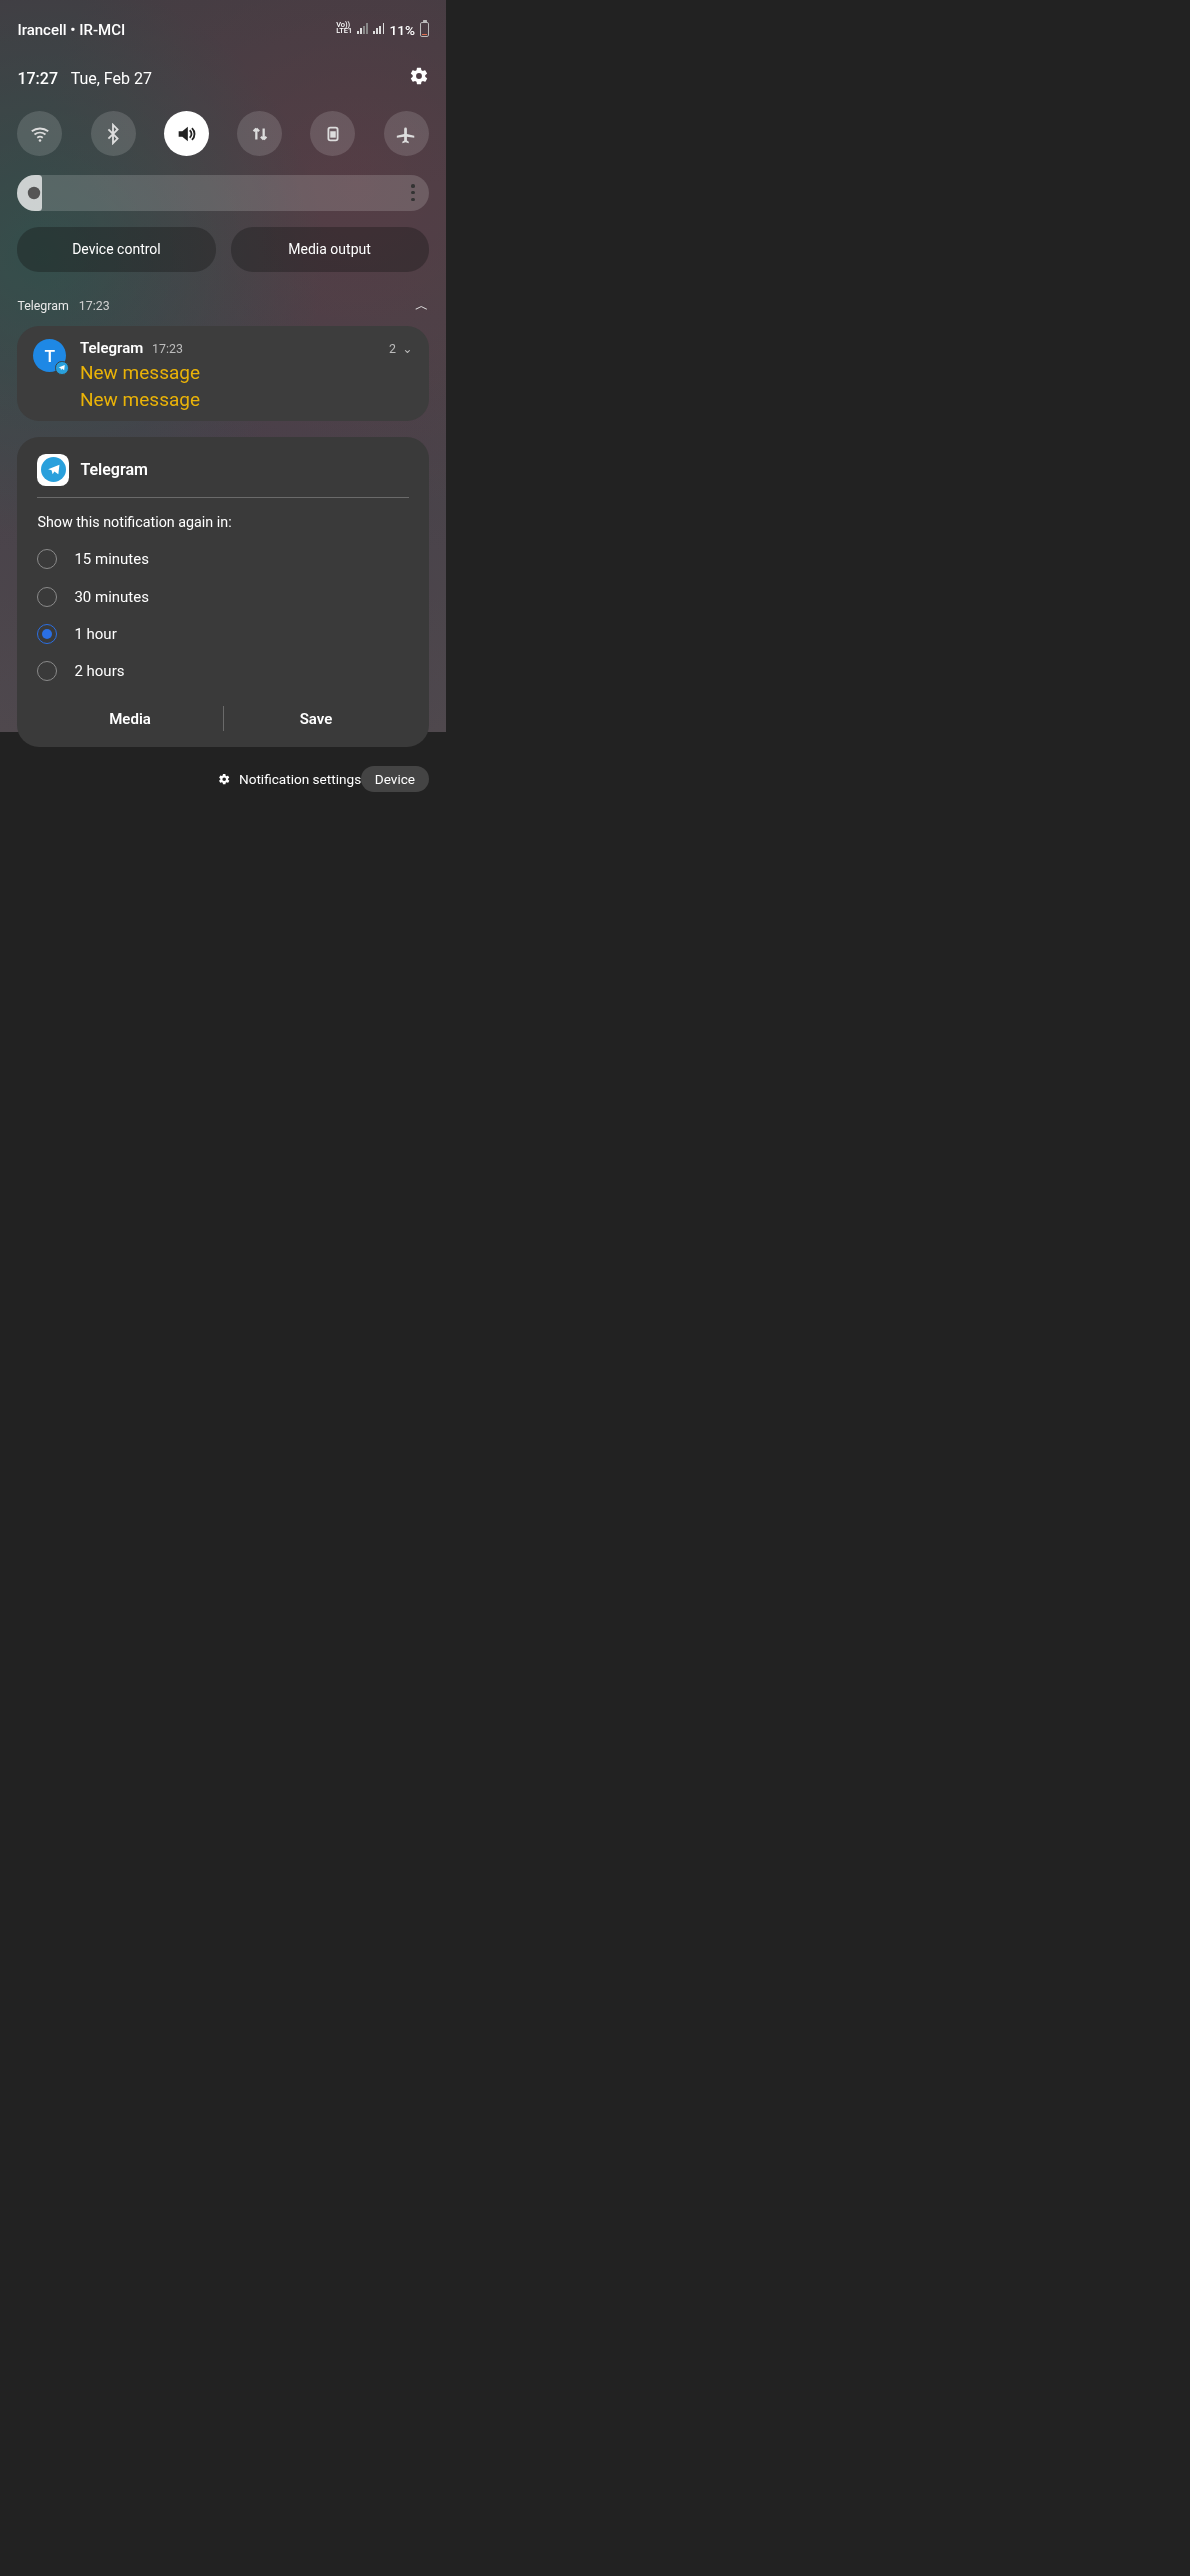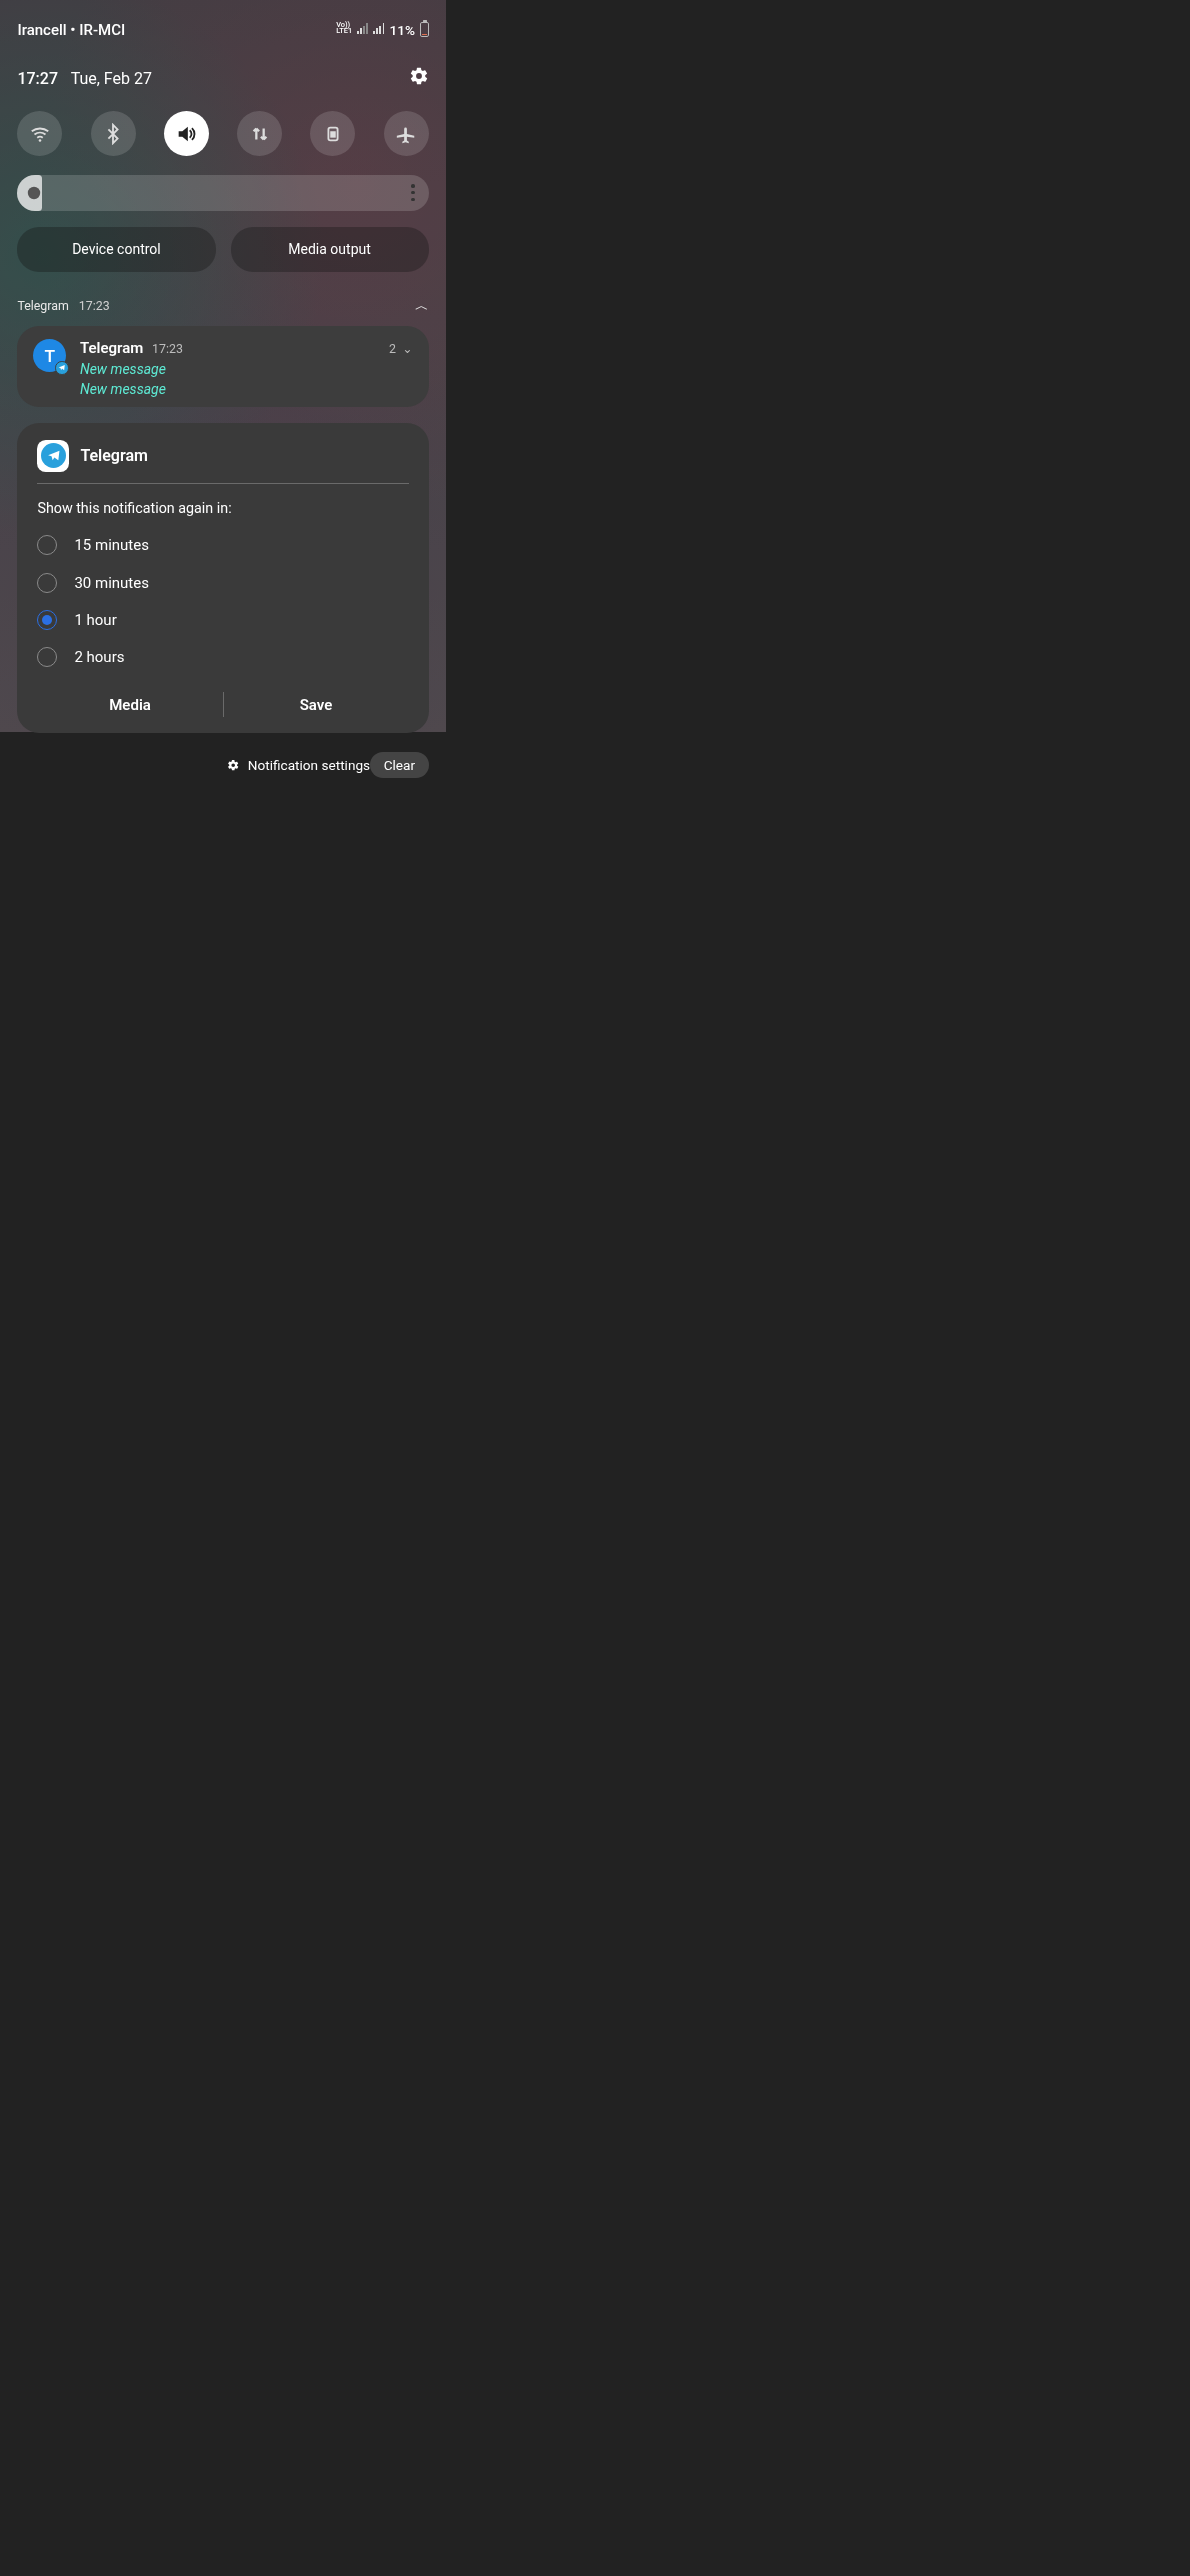--- a/index.html
+++ b/index.html
@@ -109,21 +109,21 @@
   .avatar .badge {
     position:absolute; right:-2.5px; bottom:-2.5px; width:13.6px;height:13.6px;
     border-radius:50%; background:#29a0dc; border:1.2px solid #3d3d3d;
     display:flex;align-items:center;justify-content:center;
   }
   .notif-body { flex:1; }
   .nt-line1 { display:flex; align-items:baseline; gap:8.7px;}
   .nt-title { font-size:15px; font-weight:600; }
   .nt-time { font-size:12.4px; color:#bdbdbd; }
   .nt-right { display:flex; align-items:center; gap:6.2px; color:#bdbdbd; font-size:12.4px;}
-  .nt-msg { font-size:14px; color:#5eead4; margin-top:3.7px;font-style:italic; }
+  .nt-msg { font-size:19px; color:#eab308; margin-top:3.7px; }
 
   
   .snooze {
     margin-top:16px; background:#3a3a3a; border-radius:22px;
     padding:17.4px 20px 11px;
   }
   .sn-hdr { display:flex; align-items:center; gap:11px; padding-bottom:12.4px; border-bottom:0.6px solid #6a6a6a; margin-left:0; margin-right:0;}
   .tg-icon {
     width:32px;height:32px;border-radius:8.7px;background:#fff;
     display:flex;align-items:center;justify-content:center;flex-shrink:0;
@@ -325,18 +325,18 @@
       </div>
     </div>
 
     <div class="footer">
       <div class="ns">
         <svg viewBox="0 0 24 24" fill="#fff">
           <path d="M19.4 13a7.5 7.5 0 0 0 .1-1 7.5 7.5 0 0 0-.1-1l2.1-1.6a.5.5 0 0 0 .1-.7l-2-3.4a.5.5 0 0 0-.6-.2l-2.5 1a7.3 7.3 0 0 0-1.7-1l-.4-2.6A.5.5 0 0 0 14 2h-4a.5.5 0 0 0-.5.4L9.1 5a7.3 7.3 0 0 0-1.7 1l-2.5-1a.5.5 0 0 0-.6.2l-2 3.4a.5.5 0 0 0 .1.7L4.5 11a7.5 7.5 0 0 0 0 2l-2.1 1.6a.5.5 0 0 0-.1.7l2 3.4a.5.5 0 0 0 .6.2l2.5-1a7.3 7.3 0 0 0 1.7 1l.4 2.6A.5.5 0 0 0 10 22h4a.5.5 0 0 0 .5-.4l.4-2.6a7.3 7.3 0 0 0 1.7-1l2.5 1a.5.5 0 0 0 .6-.2l2-3.4a.5.5 0 0 0-.1-.7ZM12 15.5A3.5 3.5 0 1 1 15.5 12 3.5 3.5 0 0 1 12 15.5Z"></path>
         </svg>
         <span>Notification settings</span>
       </div>
-      <div class="clear-btn">Clear</div>
+      <div class="clear-btn">Device</div>
     </div>
 
   </div>
 </div>
 
 
 </body></html>

